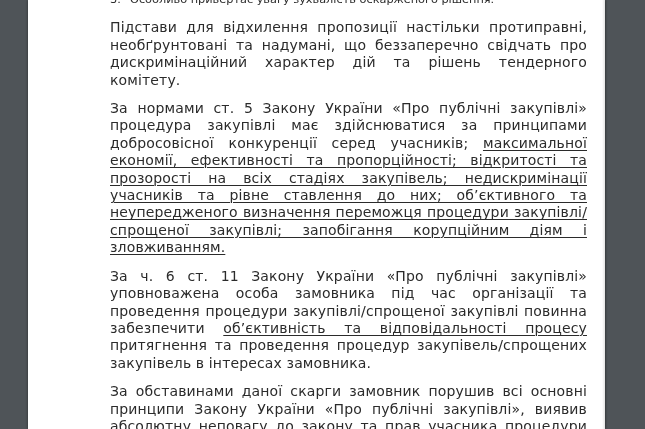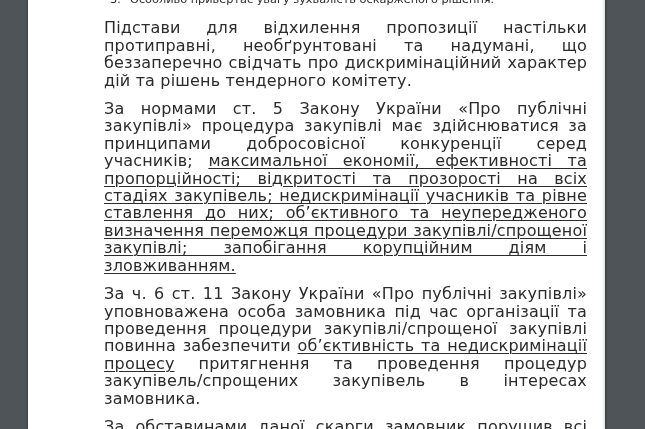--- a/index.html
+++ b/index.html
@@ -44,22 +44,22 @@
   }
 
   #doc-body {
     position: absolute;
     left: 66px;          
     top: -9px;           
     width: 493px;        
   }
 
   p.para {
-    margin: 0 0 11px 10px;
-    font-size: 16px;
+    margin: 0 0 11px 16px;
+    font-size: 14px;
     line-height: 17.4px;
     color: #2b2b2b;
     text-align: justify;
     text-justify: inter-word;
     letter-spacing: 0.01em;
     -webkit-font-smoothing: antialiased;
   }
   p.para:last-child { margin-bottom: 0; }
 
   
@@ -99,21 +99,21 @@
       <div class="list-item">
         <span class="marker">3.</span>
         <span>Особливо привертає увагу зухвалість оскарженого рішення.</span>
       </div>
 
       <p class="para justify-all">Підстави для відхилення пропозиції настільки протиправні, необґрунтовані та надумані, що беззаперечно свідчать про дискримінаційний характер дій та рішень тендерного комітету.</p>
 
 
       <p class="para justify-all"><span>За нормами ст. 5 Закону України «Про публічні закупівлі» процедура закупівлі має здійснюватися за принципами добросовісної конкуренції серед учасників; </span><u class="ul">максимальної економії, ефективності та пропорційності; відкритості та прозорості на всіх стадіях закупівель; недискримінації учасників та рівне ставлення до них; об’єктивного та неупередженого визначення переможця процедури закупівлі/спрощеної закупівлі; запобігання корупційним діям і зловживанням.</u></p>
 
-      <p class="para justify-all"><span>За ч. 6 ст. 11 Закону України «Про публічні закупівлі» уповноважена особа замовника під час організації та проведення процедури закупівлі/спрощеної закупівлі повинна забезпечити </span><u class="ul">об’єктивність та недискримінації процесу</u><span> притягнення та проведення процедур закупівель/спрощених закупівель в інтересах замовника.</span></p>
+      <p class="para justify-all"><span>За ч. 6 ст. 11 Закону України «Про публічні закупівлі» уповноважена особа замовника під час організації та проведення процедури закупівлі/спрощеної закупівлі повинна забезпечити </span><u class="ul">об’єктивність та відповідальності процесу</u><span> притягнення та проведення процедур закупівель/спрощених закупівель в інтересах замовника.</span></p>
 
       <p class="para justify-all">За обставинами даної скарги замовник порушив всі основні принципи  Закону України «Про публічні закупівлі», виявив абсолютну неповагу до закону та прав учасника процедури закупівлі, що надає можливість скаржнику не тільки звертатися до органу оскарження, але й ставити питання про притягнення членів тендерного комітету до відповідальності у встановленому законом порядку.</p>
 
     </div>
 
     <div id="page-right-edge"></div>
   </div>
 
 </div>
 

